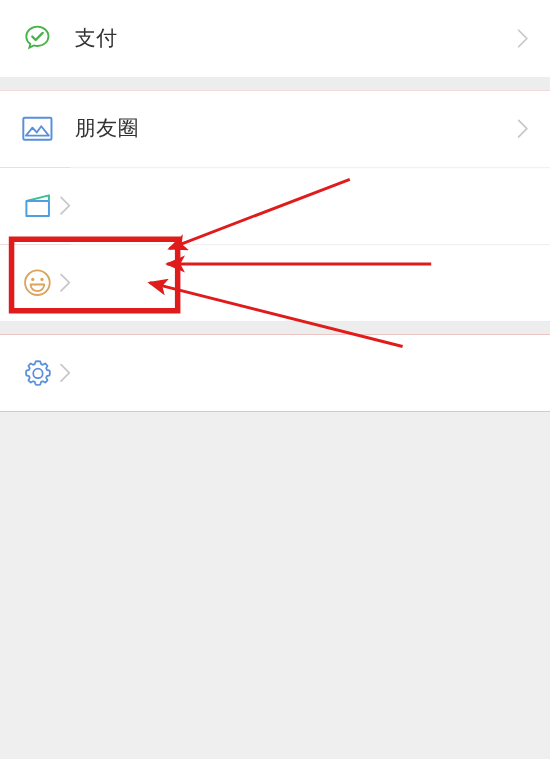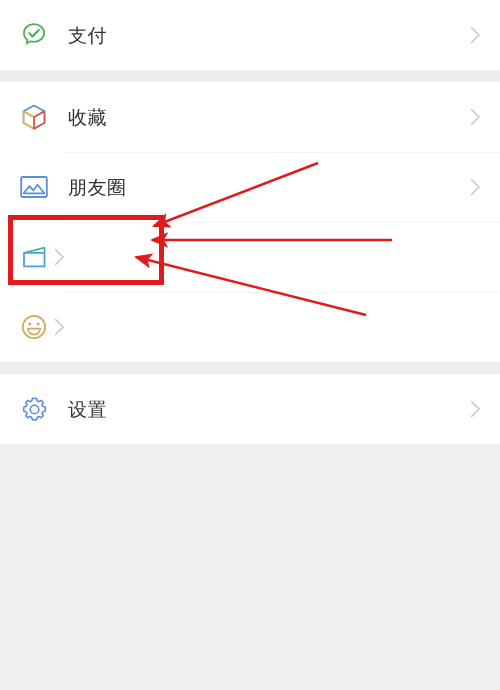--- a/index.html
+++ b/index.html
@@ -112,36 +112,20 @@
           <path d="M1.5 1.5L9 9l-7.5 7.5" fill="none" stroke="#c8c8c8" stroke-width="1.6" stroke-linecap="round" stroke-linejoin="round"></path>
         </svg>
       </span>
     </div>
   </div>
 
   <div class="gap" style="height:12px"></div>
 
   <div class="list-group">
 
-    <div class="row">
-      <span class="row-icon">
-        <svg width="28" height="30" viewBox="0 0 28 30">
-          <path d="M14 3.5L24.5 9.3v11.6L14 26.7 3.5 20.9V9.3z" fill="none" stroke="#5a8fdb" stroke-width="1.6" stroke-linejoin="round"></path>
-          <path d="M3.5 9.3L14 15.1l10.5-5.8" fill="none" stroke="#5a8fdb" stroke-width="1.6" stroke-linejoin="round"></path>
-          <path d="M14 15.1v11.6L3.5 20.9V9.3z" fill="none" stroke="#e8b53c" stroke-width="1.6" stroke-linejoin="round"></path>
-          <path d="M14 15.1v11.6l10.5-5.8V9.3z" fill="none" stroke="#d9534f" stroke-width="1.6" stroke-linejoin="round"></path>
-        </svg>
-      </span>
-      <span class="row-label">收藏</span>
-      <span class="chevron">
-        <svg width="11" height="18" viewBox="0 0 11 18">
-          <path d="M1.5 1.5L9 9l-7.5 7.5" fill="none" stroke="#c8c8c8" stroke-width="1.6" stroke-linecap="round" stroke-linejoin="round"></path>
-        </svg>
-      </span>
-    </div>
 
     <div class="row">
       <span class="row-icon">
         <svg width="30" height="26" viewBox="0 0 30 26">
           <rect x="2.2" y="3" width="25.6" height="20" rx="1.2" fill="none" stroke="#5a8fdb" stroke-width="1.8"></rect>
           <path d="M4.6 19.3l5.9-7.2 3.9 4.3 4.1-5.6 6.9 8.5z" fill="none" stroke="#5a8fdb" stroke-width="1.7" stroke-linejoin="round"></path>
         </svg>
       </span>
       <span class="row-label">朋友圈</span>
       <span class="chevron">
@@ -186,21 +170,20 @@
   <div class="gap" style="height:12px"></div>
 
   <div class="list-group">
     <div class="row">
       <span class="row-icon">
         <svg width="29" height="29" viewBox="0 0 29 29">
           <path d="M14.5 3.2l2.1.35.75 2.45 1.55.65 2.2-1.25 2.1 2.1-1.25 2.2.65 1.55 2.45.75.35 2.1-.35 2.1-2.45.75-.65 1.55 1.25 2.2-2.1 2.1-2.2-1.25-1.55.65-.75 2.45-2.1.35-2.1-.35-.75-2.45-1.55-.65-2.2 1.25-2.1-2.1 1.25-2.2-.65-1.55-2.45-.75-.35-2.1.35-2.1 2.45-.75.65-1.55-1.25-2.2 2.1-2.1 2.2 1.25 1.55-.65.75-2.45z" fill="none" stroke="#5a8fdb" stroke-width="1.6" stroke-linejoin="round"></path>
           <circle cx="14.5" cy="14.5" r="4.3" fill="none" stroke="#5a8fdb" stroke-width="1.6"></circle>
         </svg>
       </span>
-      <span class="row-label">设置</span>
       <span class="chevron">
         <svg width="11" height="18" viewBox="0 0 11 18">
           <path d="M1.5 1.5L9 9l-7.5 7.5" fill="none" stroke="#c8c8c8" stroke-width="1.6" stroke-linecap="round" stroke-linejoin="round"></path>
         </svg>
       </span>
     </div>
   </div>
 
   <svg id="annotations" viewBox="0 0 500 690">
     <defs>

